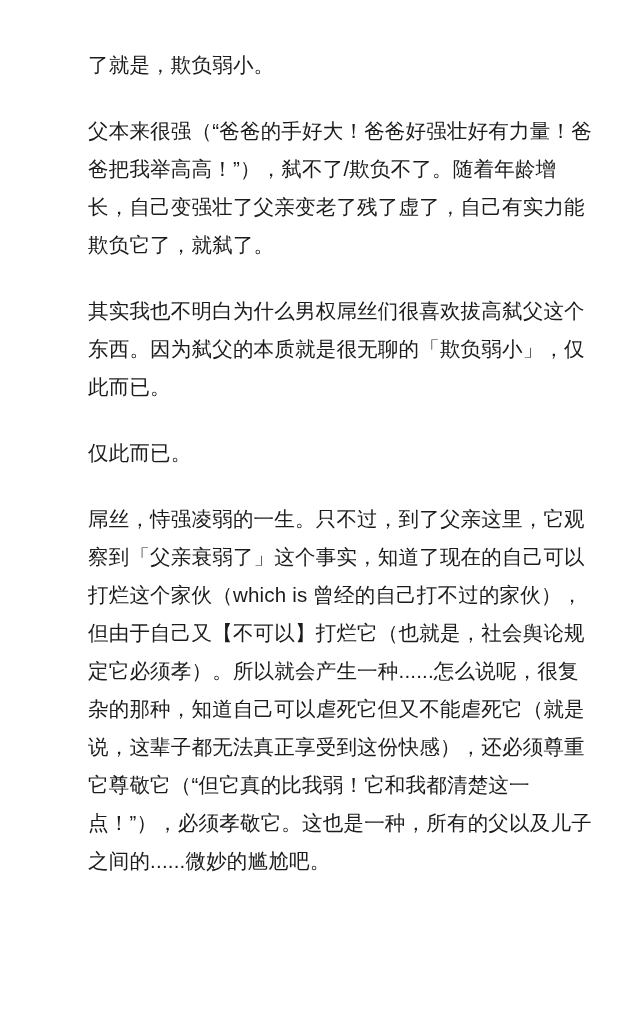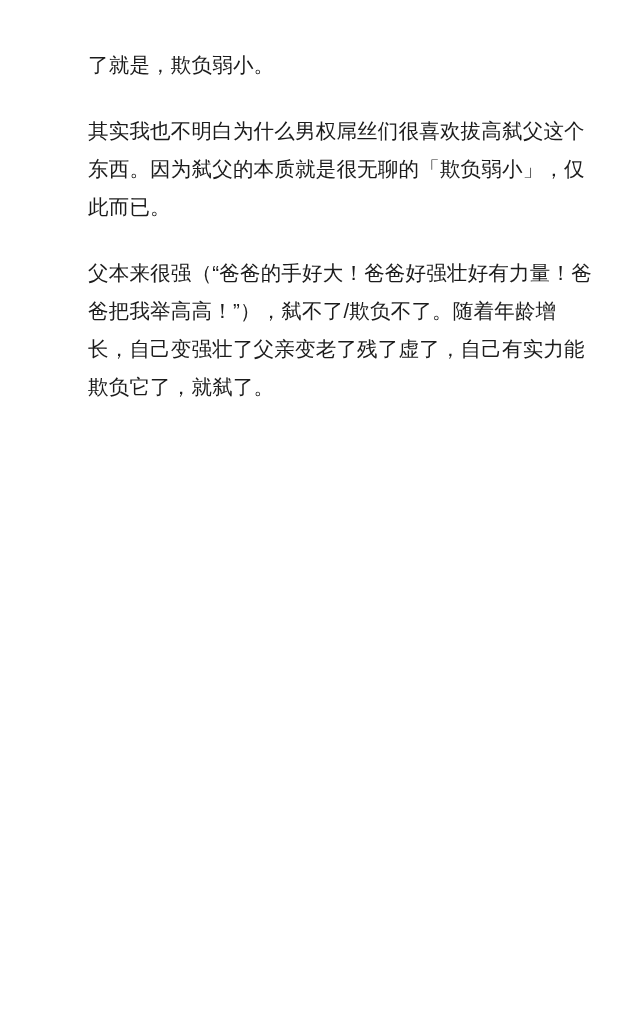--- a/index.html
+++ b/index.html
@@ -48,16 +48,18 @@
   .emoji {
     font-family: "DejaVu Sans", sans-serif;
   }
 </style>
 </head>
 <body>
 
 <div id="page">
   <div id="article">
     <p class="para">了就是，欺负弱小。</p>
+    <p class="para">父本来很强（“爸爸的手好大！爸爸好强壮好有力量！爸爸把我举高高！”），弑不了/欺负不了。随着年龄增长，自己变强壮了父亲变老了残了虚了，自己有实力能欺负它了，就弑了。</p>
     <p class="para">其实我也不明白为什么男权屌丝们很喜欢拔高弑父这个东西。因为弑父的本质就是很无聊的「欺负弱小」，仅此而已。</p>
-    <p class="para">父本来很强（“爸爸的手好大！爸爸好强壮好有力量！爸爸把我举高高！”），弑不了/欺负不了。随着年龄增长，自己变强壮了父亲变老了残了虚了，自己有实力能欺负它了，就弑了。</p>
+    <p class="para">仅此而已。</p>
+    <p class="para">屌丝，恃强凌弱的一生。只不过，到了父亲这里，它观察到「父亲衰弱了」这个事实，知道了现在的自己可以打烂这个家伙（which is 曾经的自己打不过的家伙），但由于自己又【不可以】打烂它（也就是，社会舆论规定它必须孝）。所以就会产生一种......怎么说呢，很复杂的那种，知道自己可以虐死它但又不能虐死它（就是说，这辈子都无法真正享受到这份快感），还必须尊重它尊敬它（“但它真的比我弱！它和我都清楚这一点！”），必须孝敬它。这也是一种，所有的父以及儿子之间的......微妙的尴尬吧。</p>
   </div>
 </div>
 
 </body></html>

